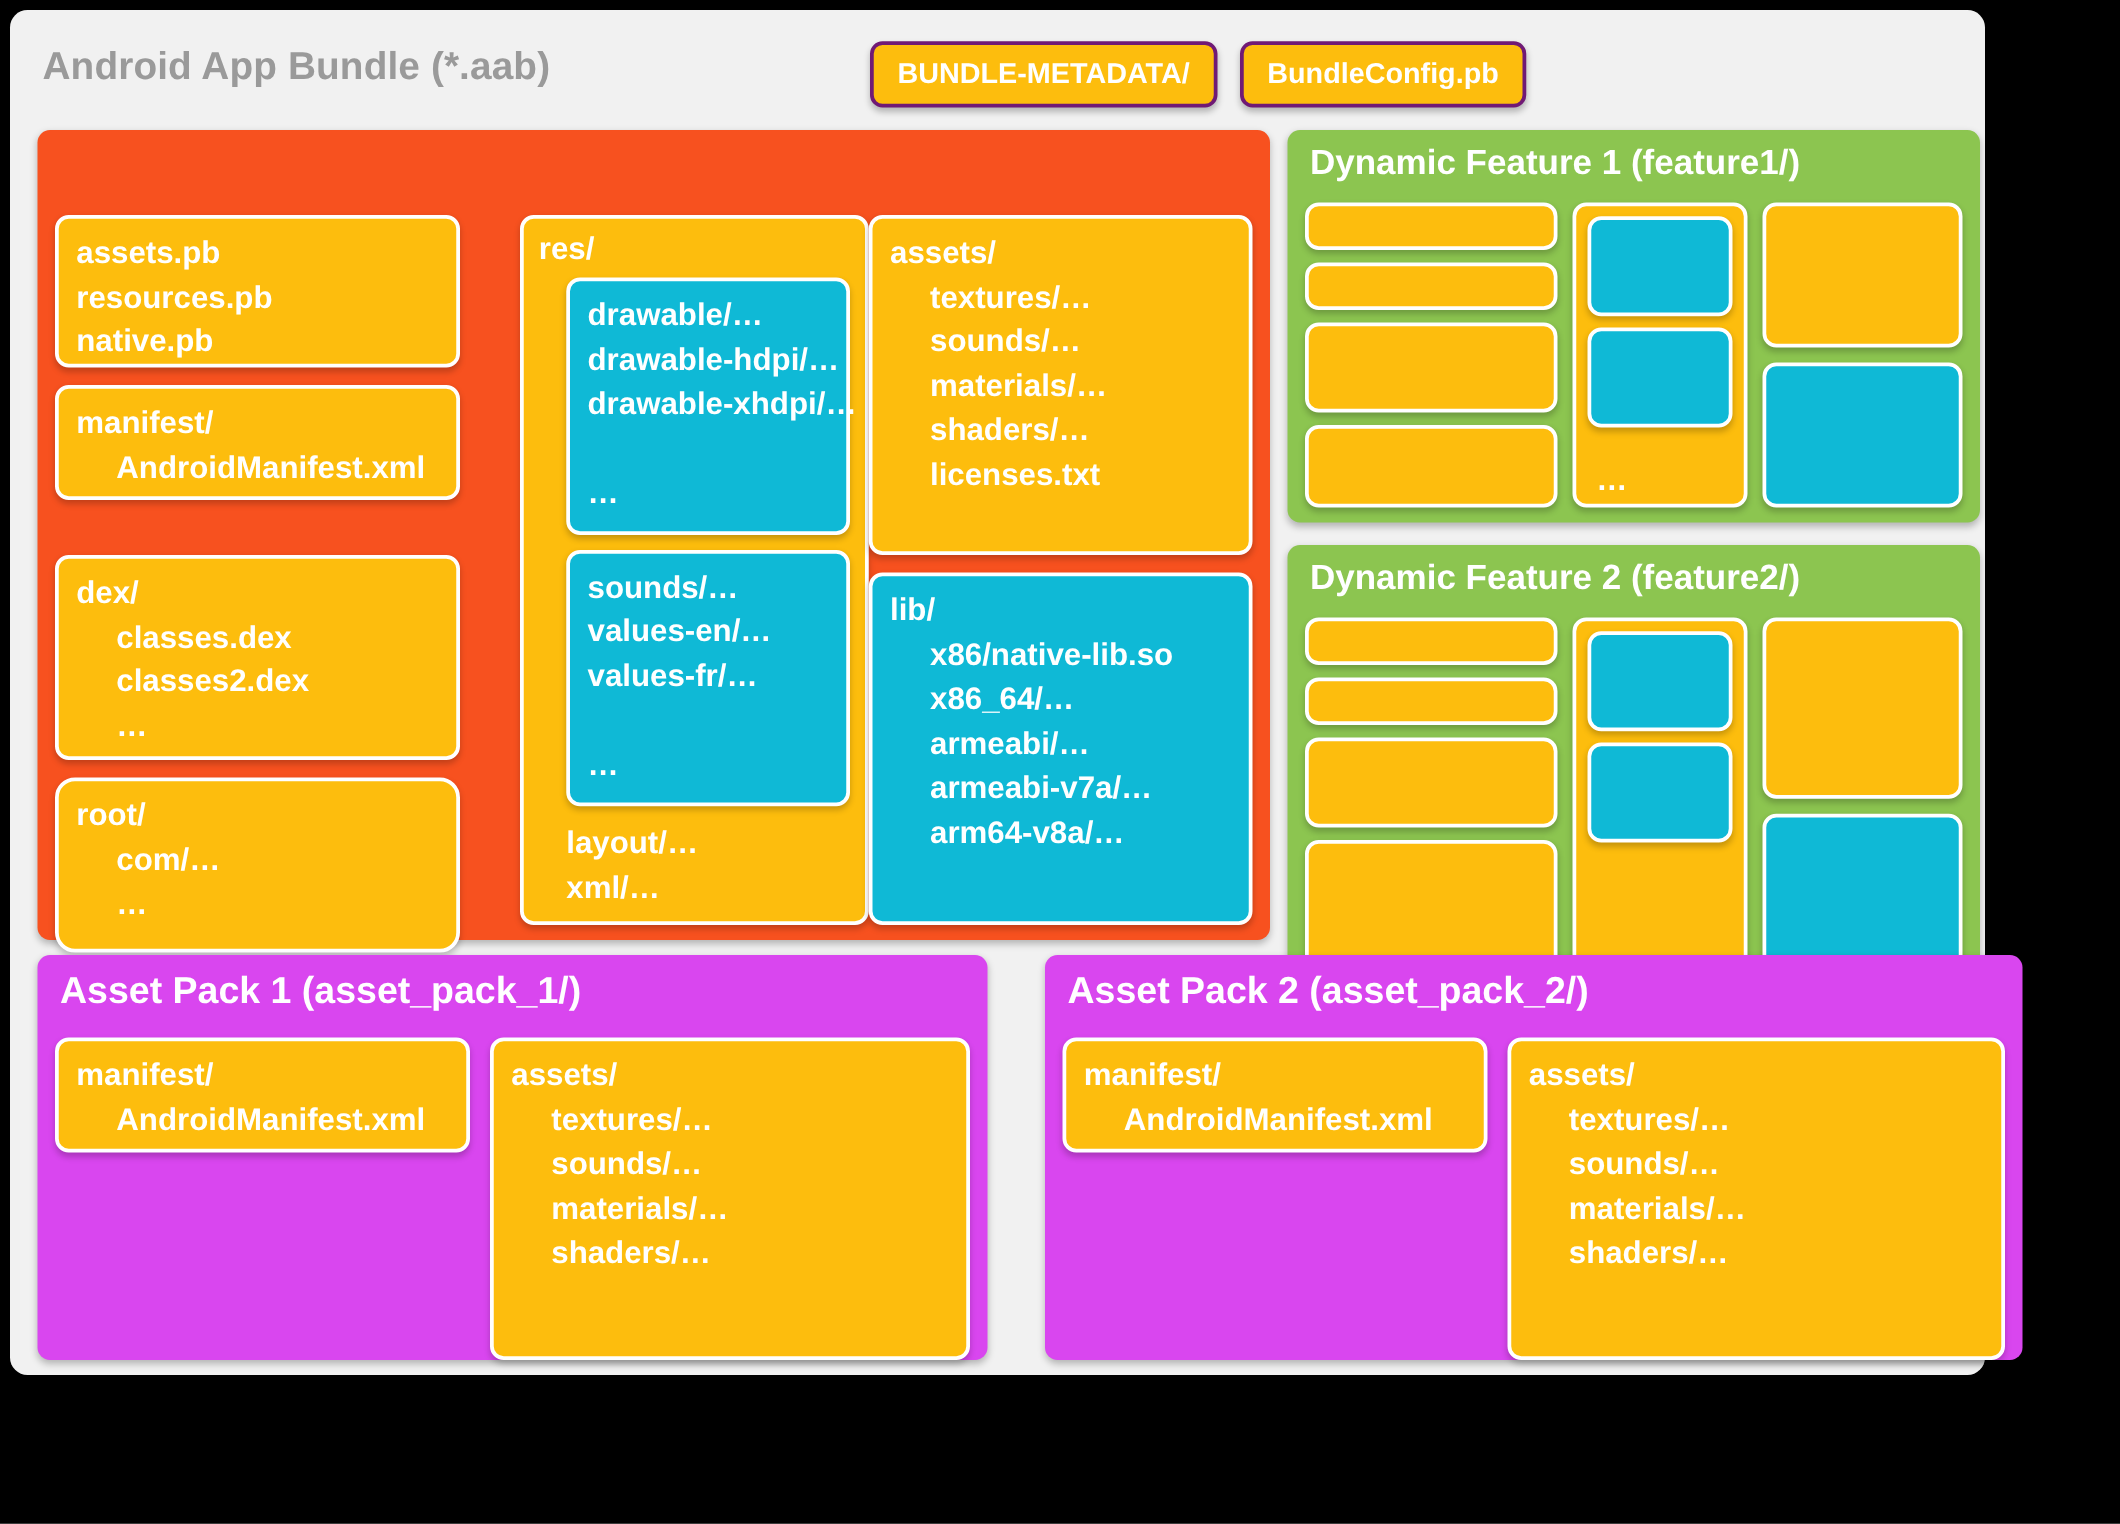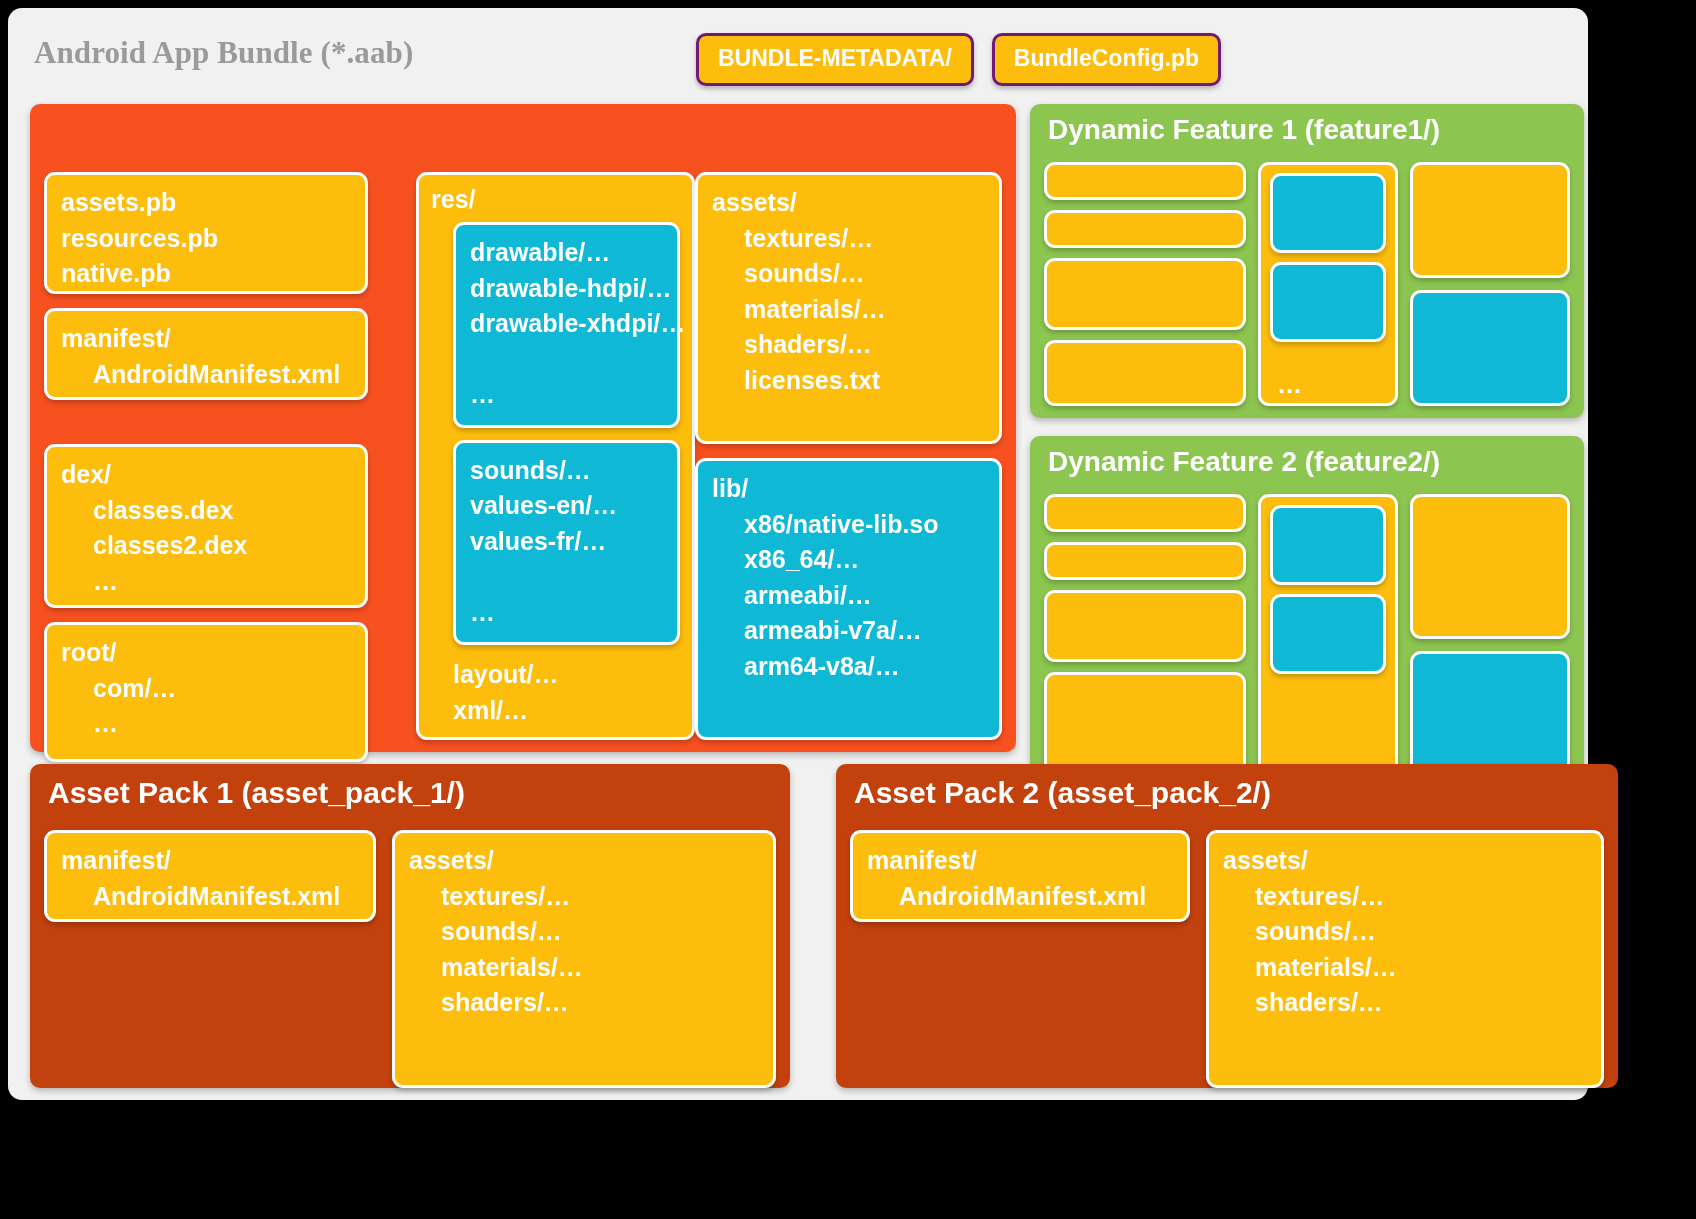--- a/index.html
+++ b/index.html
@@ -26,21 +26,20 @@
   }
 
   
   #bundle-header {
     position: absolute;
     left: 0; top: 0;
     width: 100%;
     height: 90px;
     display: flex;
     align-items: center;
-    font-family: Liberation Serif, serif;
   }
   #bundle-title {
     margin-left: 26px;
     font-size: 31px;
     font-weight: 700;
     color: #9A9A9A;
     letter-spacing: 0.1px;
     white-space: nowrap;
   }
   #header-chips {
@@ -117,21 +116,21 @@
   #base-col-1 {
     width: 324px;
     display: flex;
     flex-direction: column;
     gap: 14px;
   }
   #base-col-1 > .box { flex: 0 0 auto; }
   #box-pb      { height: 122px; }
   #box-manifest{ height: 92px; }
   #box-dex     { height: 164px; margin-top: 30px; }
-  #box-root    { height: 140px; }
+  #box-root    { height: 140px; border-radius: 16px; }
 
   #base-col-2 { width: 327px; padding-left: 48px; }
   #box-res { height: 100%; padding: 10px 12px 12px 12px; }
   #box-res .res-head {
     font-size: 25px; font-weight: 700; color: #FFFFFF;
     margin-bottom: 8px;
   }
   #box-res .sub {
     margin: 0 0 12px 22px;
   }
@@ -203,21 +202,21 @@
 
   .fc-c {
     flex: 1;
     display: flex; flex-direction: column; gap: 12px;
   }
   .fc-c .box { flex: 1 1 0; }
 
   
   .pack-panel {
     position: absolute;
-    background: #c2410c;
+    background: #d946ef;
     border-radius: 10px;
     box-shadow: 0 3px 6px rgba(0,0,0,0.25);
     top: 756px;
     height: 324px;
     padding-left: 18px;
   }
   #pack-1 { left: 22px;  width: 760px; }
   #pack-2 { left: 828px; width: 782px; }
   .pack-panel .panel-title {
     position: absolute; left: 18px; top: 12px;

